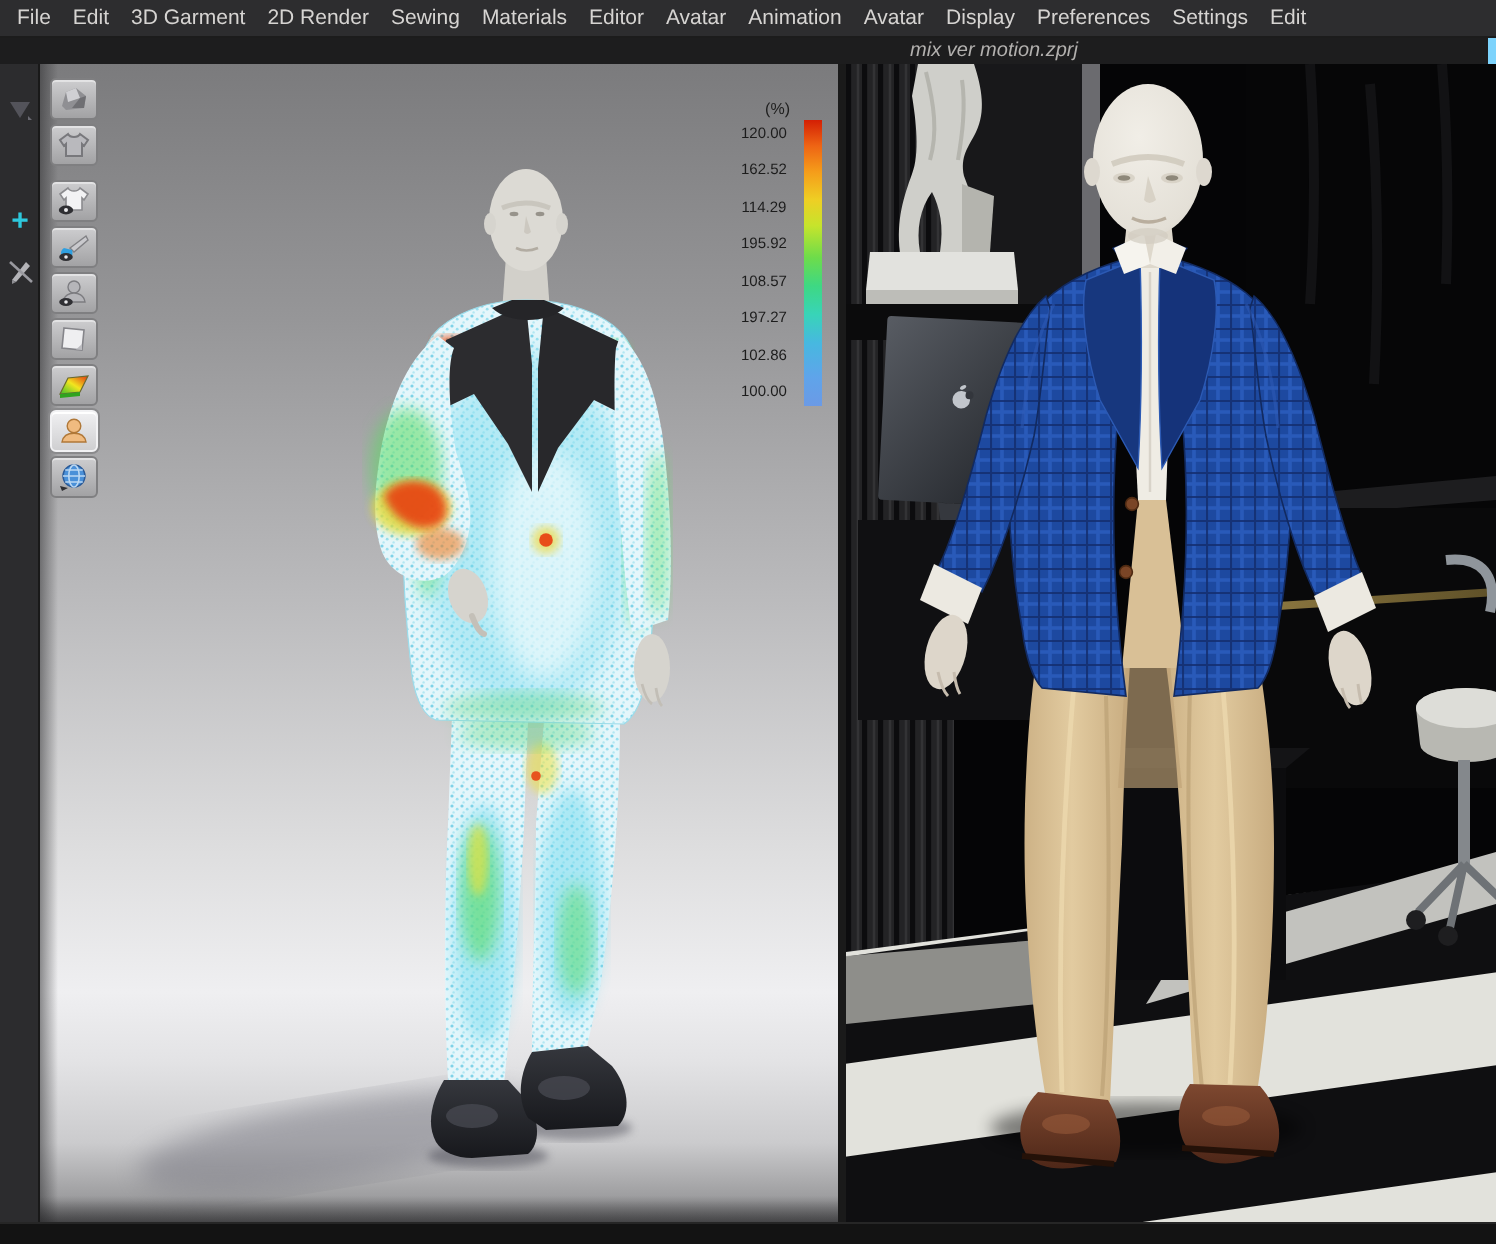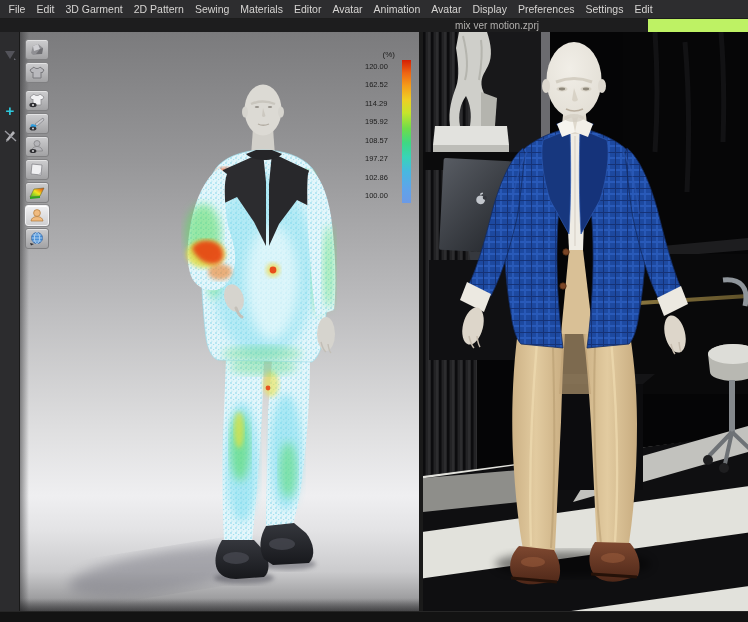--- a/index.html
+++ b/index.html
@@ -1,27 +1,27 @@
 <!DOCTYPE html>
 <html><head>
 <meta charset="utf-8">
 <style>
   html,body{margin:0;padding:0;background:#000;}
   .app{position:relative;width:748px;height:622px;overflow:hidden;
-       font-family:"Liberation Sans",sans-serif;background:#bef264;
+       font-family:"Liberation Sans",sans-serif;background:#7dd3fc;
        -webkit-font-smoothing:antialiased;}
   
   .menubar{position:absolute;left:0;top:0;width:748px;height:19px;
            background:#2d2d2f;display:flex;align-items:center;padding-left:3px;
            box-sizing:border-box;border-bottom:1px solid #1c1c1c;}
   .menubar .mitem{font-size:10.5px;color:#d6d4d2;padding:0 5.5px;line-height:19px;
            white-space:nowrap;cursor:default;}
   
-  .titlebar{position:absolute;left:0;top:19px;width:648px;height:13px;background:#1d1d1e;
-            border-bottom:1px solid #0a0a0a;}
+  .titlebar{position:absolute;left:0;top:19px;width:744px;height:13px;background:#1d1d1e;
+            border-bottom:1px solid #0a0a0a;font-style:italic;}
   .titlebar .doc-title{position:absolute;left:497px;top:0;transform:translateX(-50%);
             font-size:10px;color:#b2b0ae;line-height:13px;white-space:nowrap;}
   
   .content{position:absolute;left:0;top:32px;width:748px;height:580px;display:flex;}
   .rail{width:20px;background:#2c2c2e;position:relative;border-right:1px solid #191919;
         box-sizing:border-box;flex:none;}
   .rail .ricon{position:absolute;left:1px;width:18px;height:18px;display:flex;
         align-items:center;justify-content:center;}
   .rail .plus{color:#2ec8dc;font-size:15px;font-weight:bold;line-height:18px;}
   .vleft{width:399px;flex:none;position:relative;overflow:hidden;
@@ -44,35 +44,35 @@
         box-shadow:inset 0 1px 0 rgba(255,255,255,.45);}
   .tbtn.selected{background:linear-gradient(180deg,#f0f0f2,#cfcfd1);
         border-color:#f2f2f4;box-shadow:0 0 0 1px #8a8a8c,inset 0 1px 0 #fff;}
   .tgap{height:5px;}
   
   .legend{position:absolute;top:18px;right:8px;display:flex;flex-direction:column;}
   .legend-unit{font-size:8px;color:#1e1e1e;text-align:right;padding-right:16px;height:10px;}
   .legend-row{display:flex;}
   .legend-labels{width:34px;height:138px;margin-top:2px;display:flex;flex-direction:column;
         justify-content:space-between;}
-  .legend-labels div{font-size:7.5px;color:#1c1c1c;text-align:left;line-height:9px;}
+  .legend-labels div{font-size:7.5px;color:#1c1c1c;text-align:center;line-height:9px;}
   .legend-bar{width:9px;height:143px;margin-left:3px;
      background:linear-gradient(180deg,#d41f04 0%,#ee6414 9%,#f59c1a 18%,#eecf24 28%,
      #c6e42c 37%,#6edc4a 48%,#3ed883 58%,#38d4b8 68%,#47b8e0 78%,#5fa4ea 90%,#6b9ae6 100%);}
 </style>
 </head>
 <body>
 
 <div class="app">
 
   <div class="menubar">
     <span class="mitem">File</span>
     <span class="mitem">Edit</span>
     <span class="mitem">3D Garment</span>
-    <span class="mitem">2D Pattern</span>
+    <span class="mitem">2D Render</span>
     <span class="mitem">Sewing</span>
     <span class="mitem">Materials</span>
     <span class="mitem">Editor</span>
     <span class="mitem">Avatar</span>
     <span class="mitem">Animation</span>
     <span class="mitem">Avatar</span>
     <span class="mitem">Display</span>
     <span class="mitem">Preferences</span>
     <span class="mitem">Settings</span>
     <span class="mitem">Edit</span>

